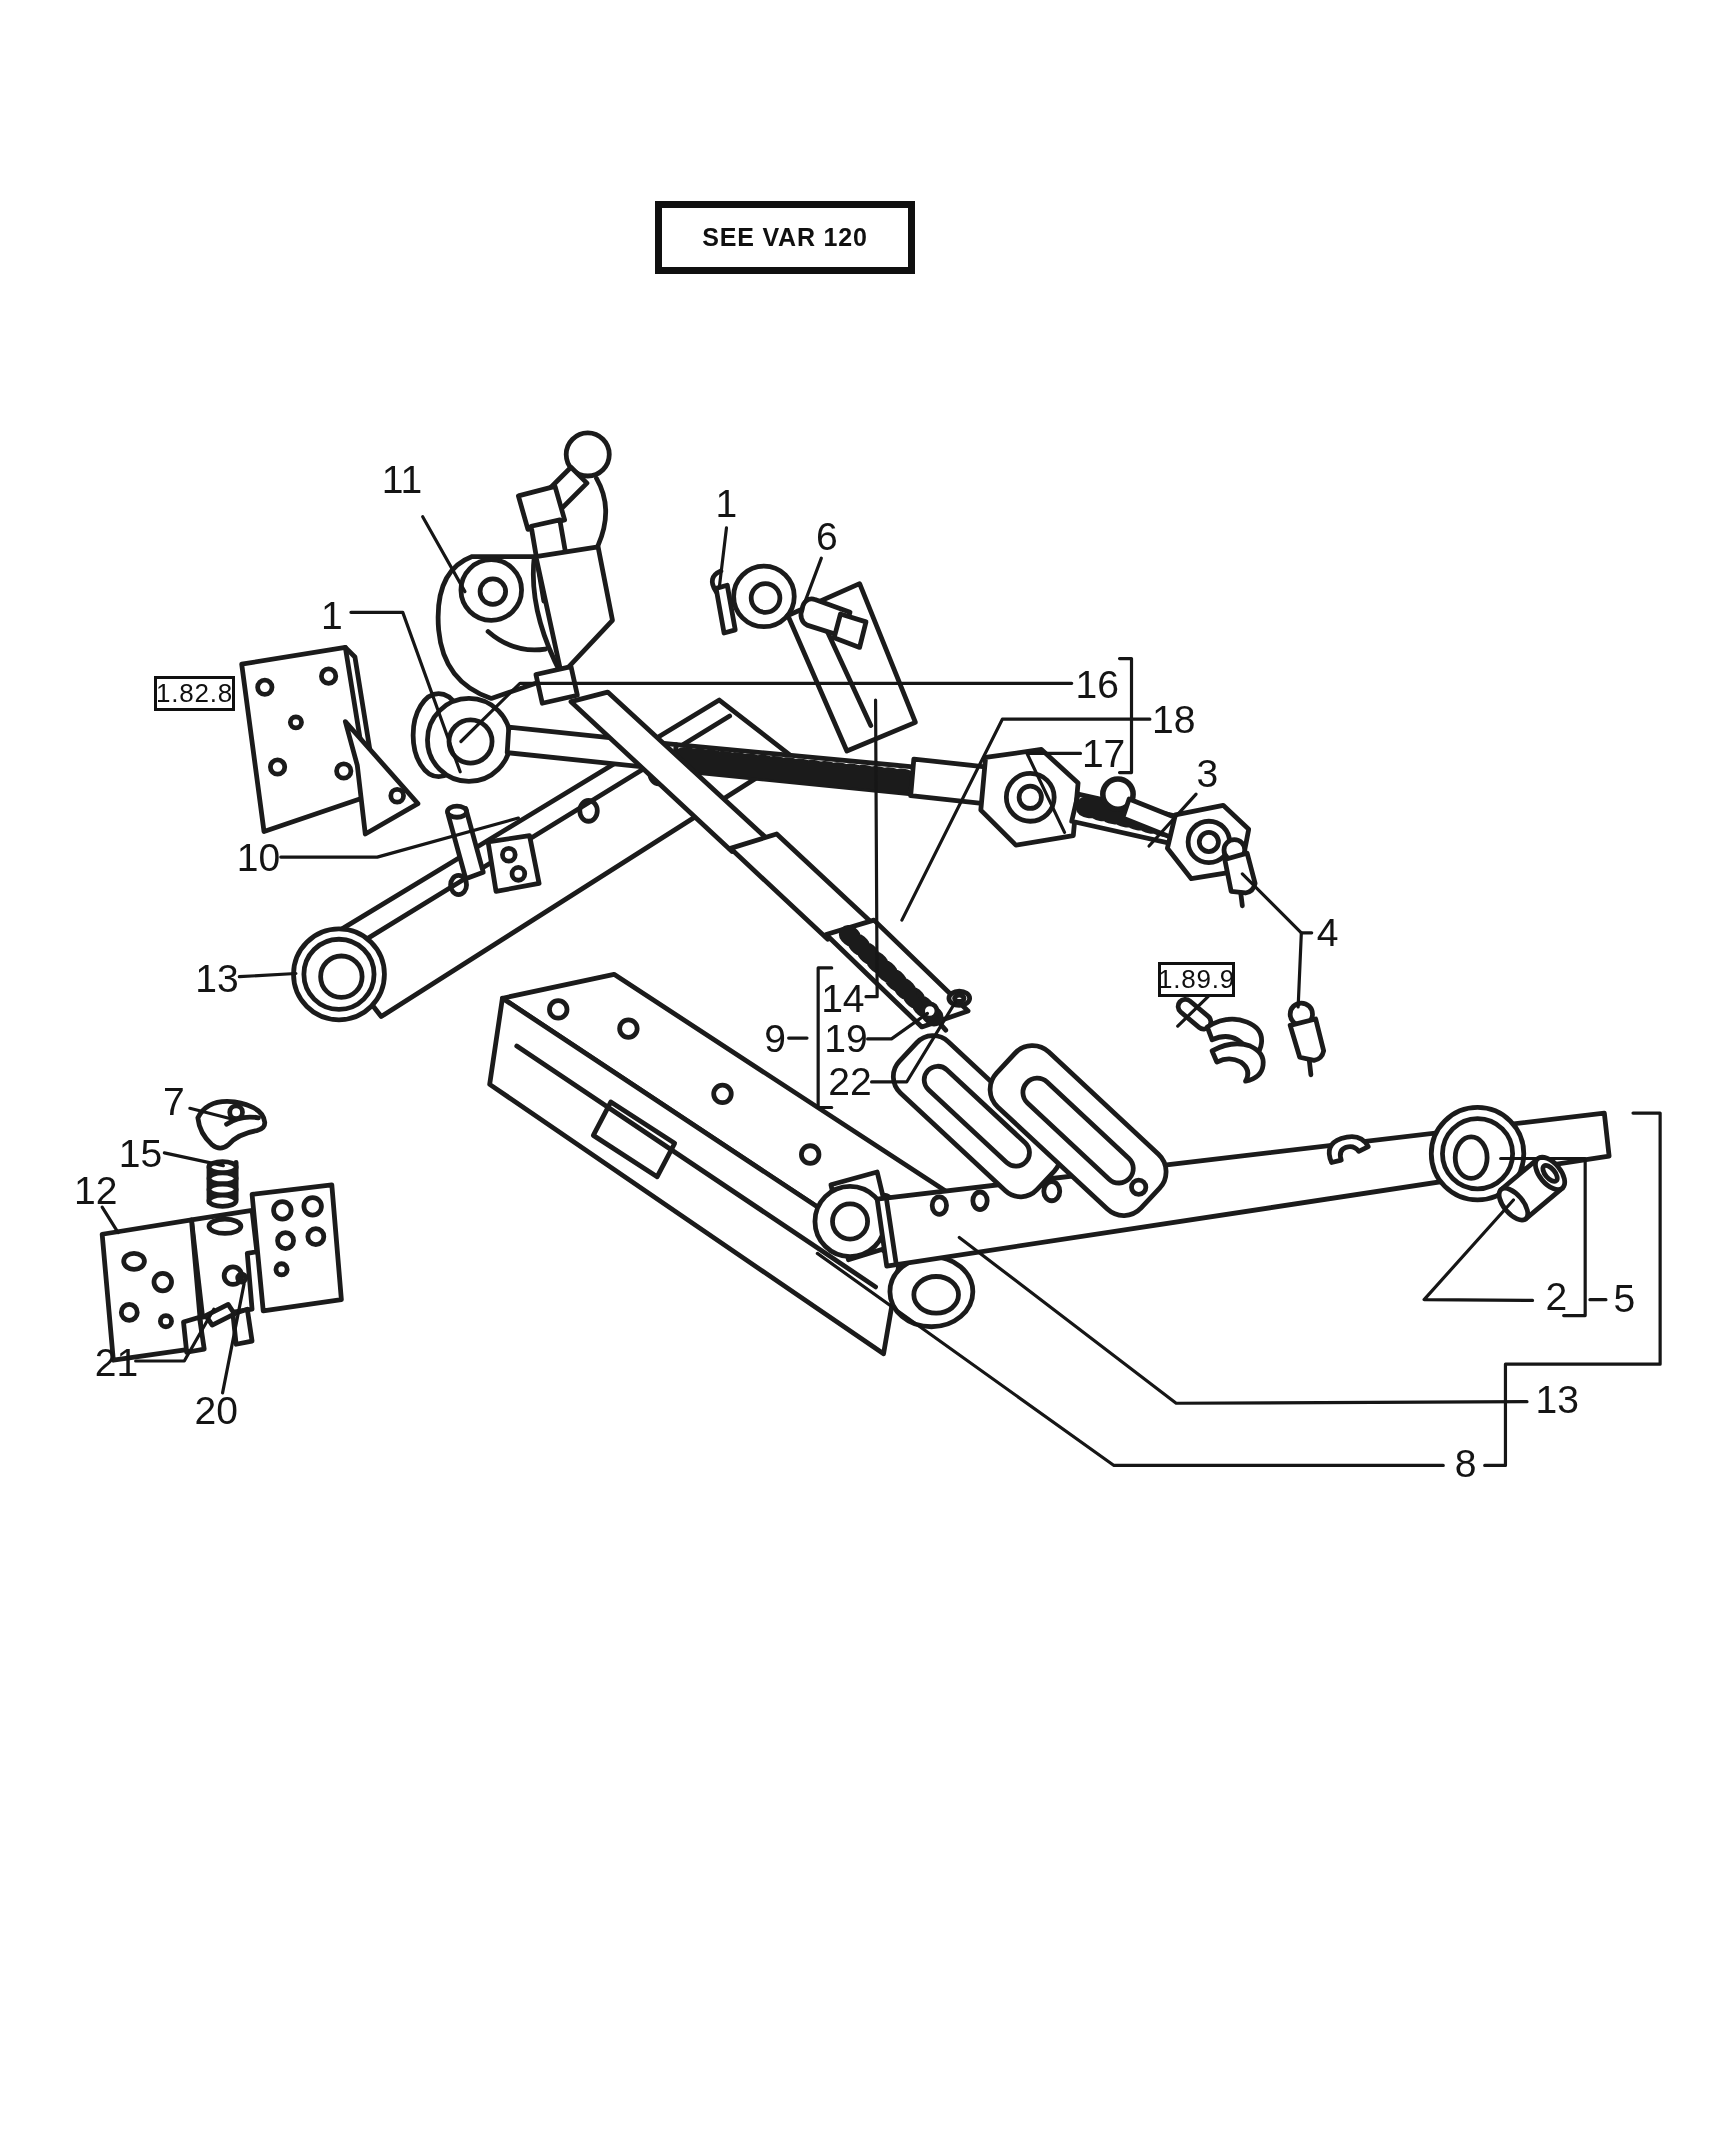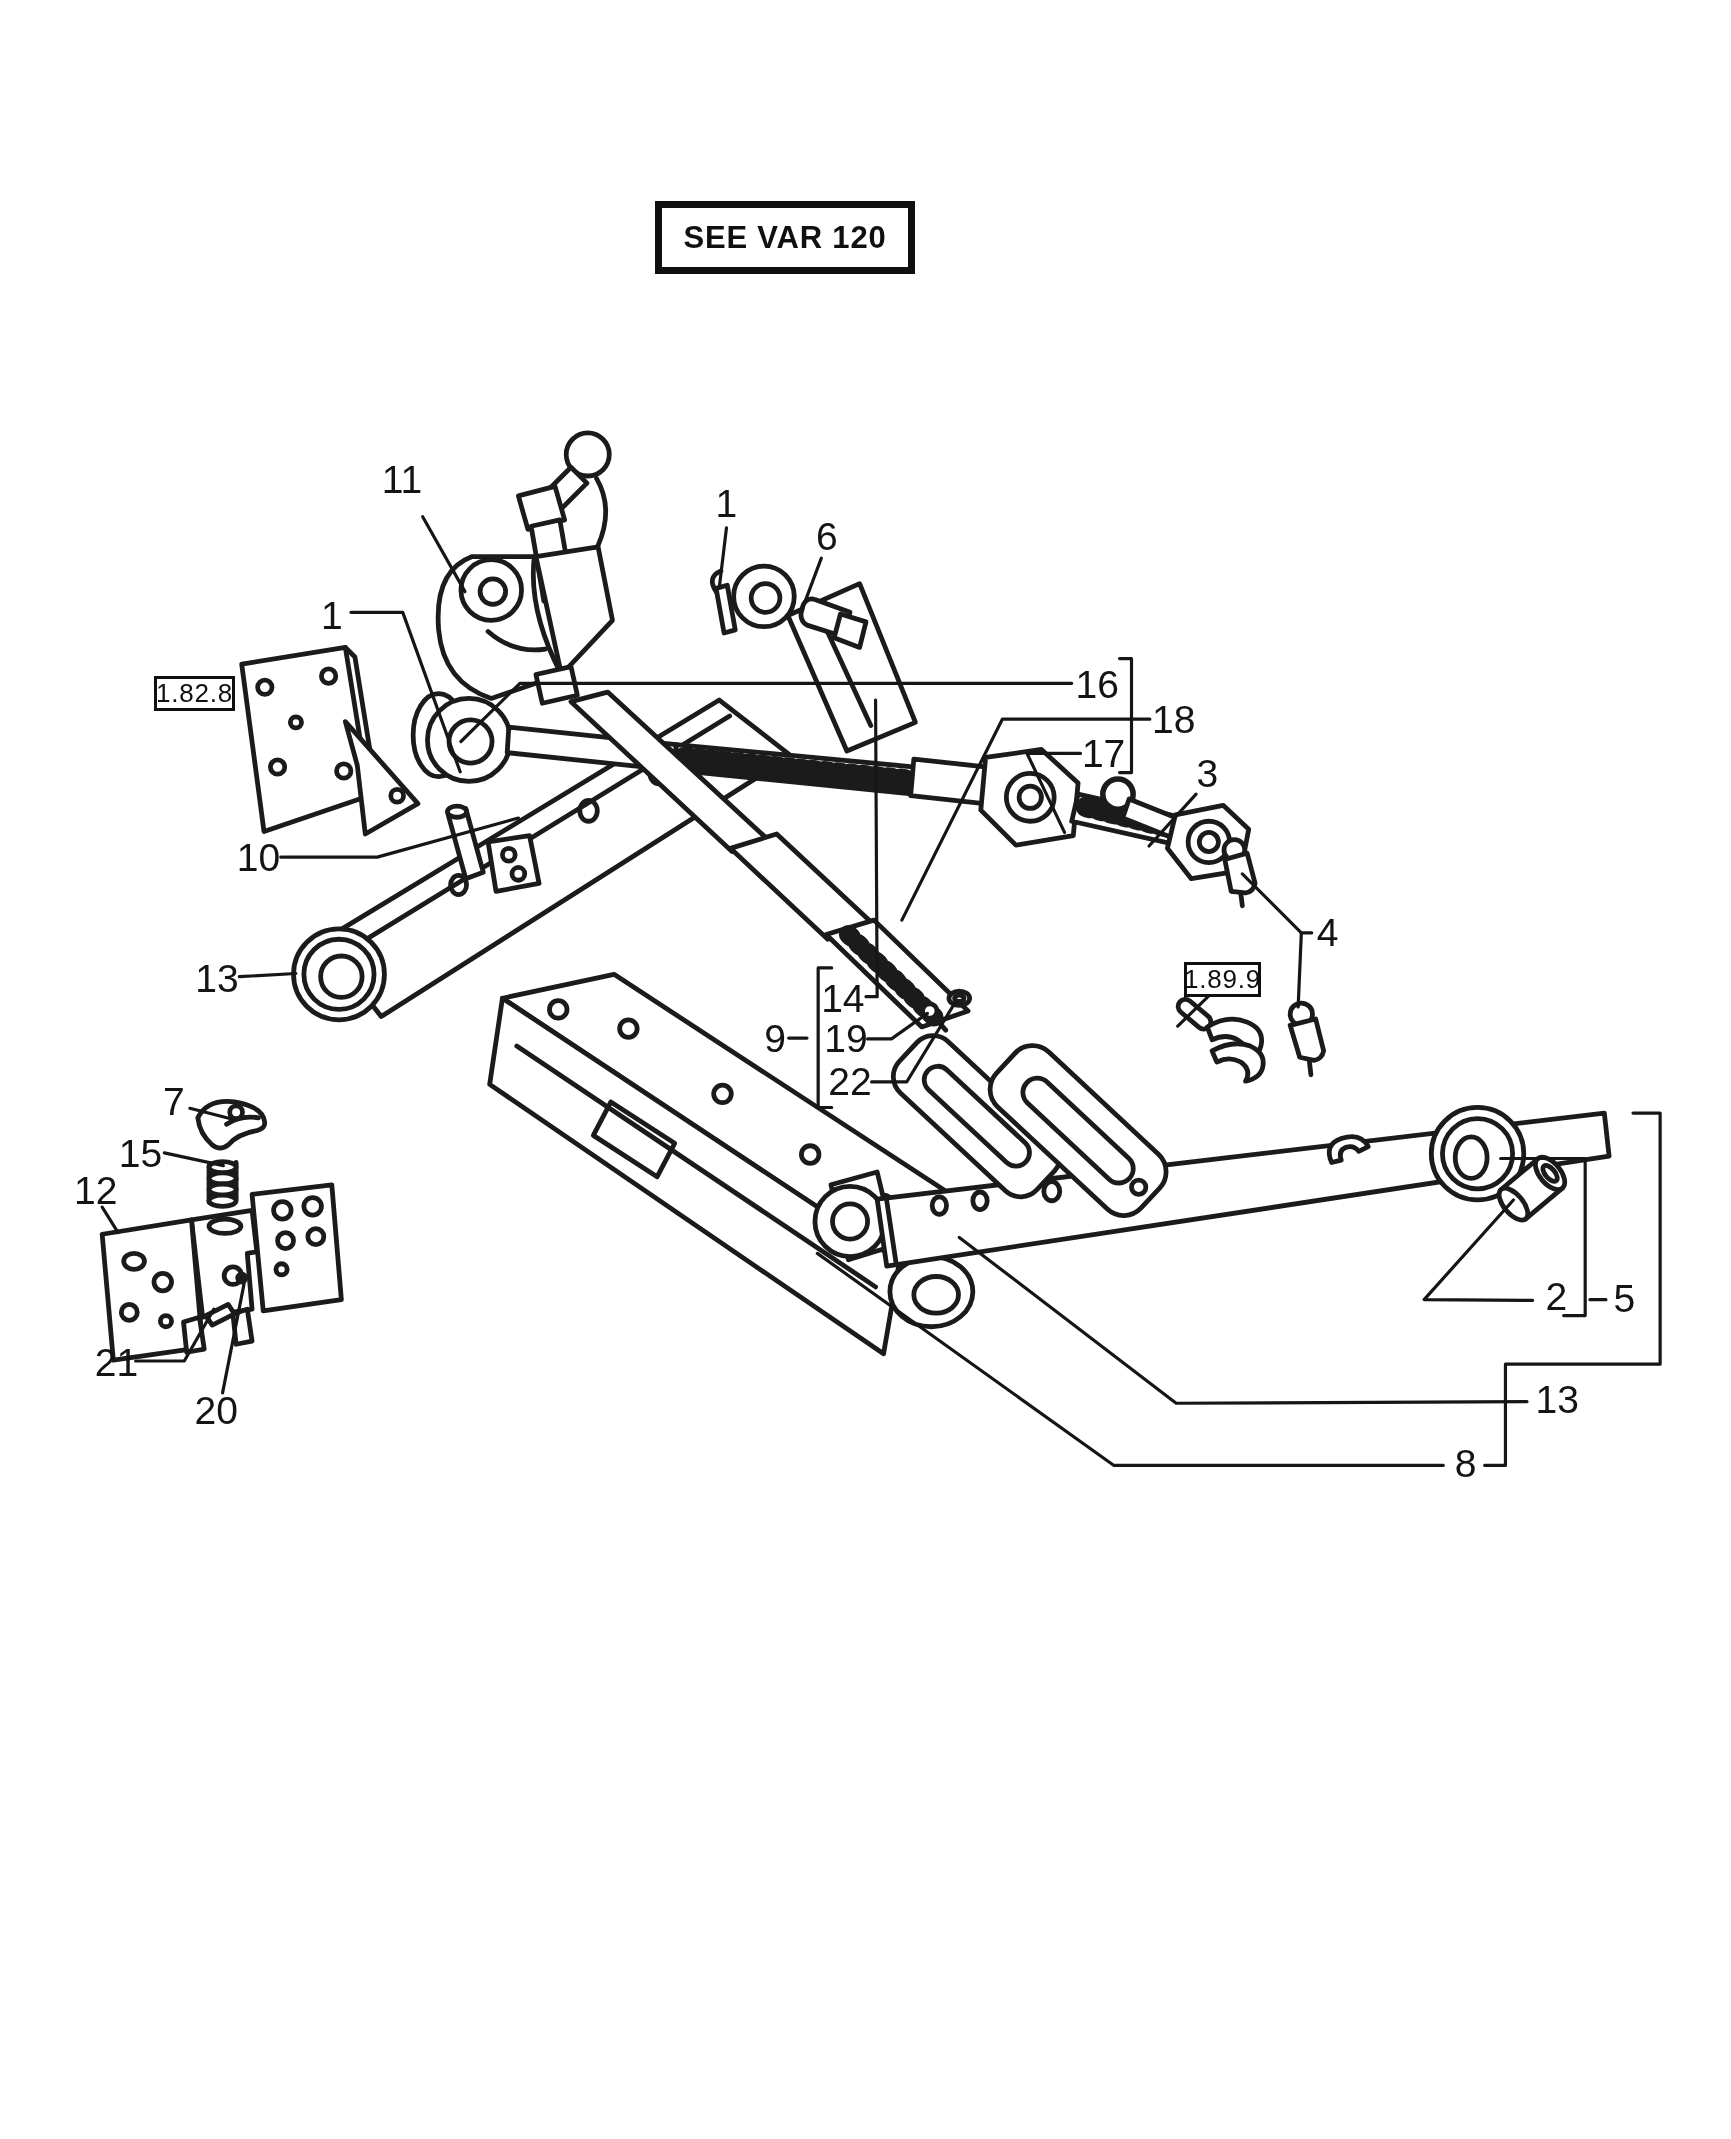--- a/index.html
+++ b/index.html
@@ -246,17 +246,17 @@
         <text x="120" y="1493" text-anchor="middle" dominant-baseline="central" fill="#141414" stroke="none">12</text>
         <text x="146" y="1709" text-anchor="middle" dominant-baseline="central" fill="#141414" stroke="none">21</text>
         <text x="271" y="1769" text-anchor="middle" dominant-baseline="central" fill="#141414" stroke="none">20</text>
         <text x="1952" y="1626" text-anchor="middle" dominant-baseline="central" fill="#141414" stroke="none">2</text>
         <text x="2037" y="1628" text-anchor="middle" dominant-baseline="central" fill="#141414" stroke="none">5</text>
         <text x="1953" y="1755" text-anchor="middle" dominant-baseline="central" fill="#141414" stroke="none">13</text>
         <text x="1838" y="1836" text-anchor="middle" dominant-baseline="central" fill="#141414" stroke="none">8</text>
       </g>
   </svg>
 
-<div class="refbox" style="left: 655px; top: 201px; width: 260px; height: 73px; border-width: 7.2px; font-size: 31px; font-weight: 700;">SEE VAR 120</div>
+<div class="refbox" style="left: 655px; top: 201px; width: 260px; height: 73px; border-width: 7.2px; font-size: 25px; font-weight: 700;">SEE VAR 120</div>
     <div class="refbox" style="left: 154px; top: 676px; width: 81px; height: 35px; border-width: 3.2px; font-size: 26px; font-weight: 400;">1.82.8</div>
-    <div class="refbox" style="left: 1184px; top: 962px; width: 77px; height: 35px; border-width: 3.2px; font-size: 26px; font-weight: 400;">1.89.9</div>
+    <div class="refbox" style="left: 1158px; top: 962px; width: 77px; height: 35px; border-width: 3.2px; font-size: 26px; font-weight: 400;">1.89.9</div>
   </div>
 
 
 </body></html>

